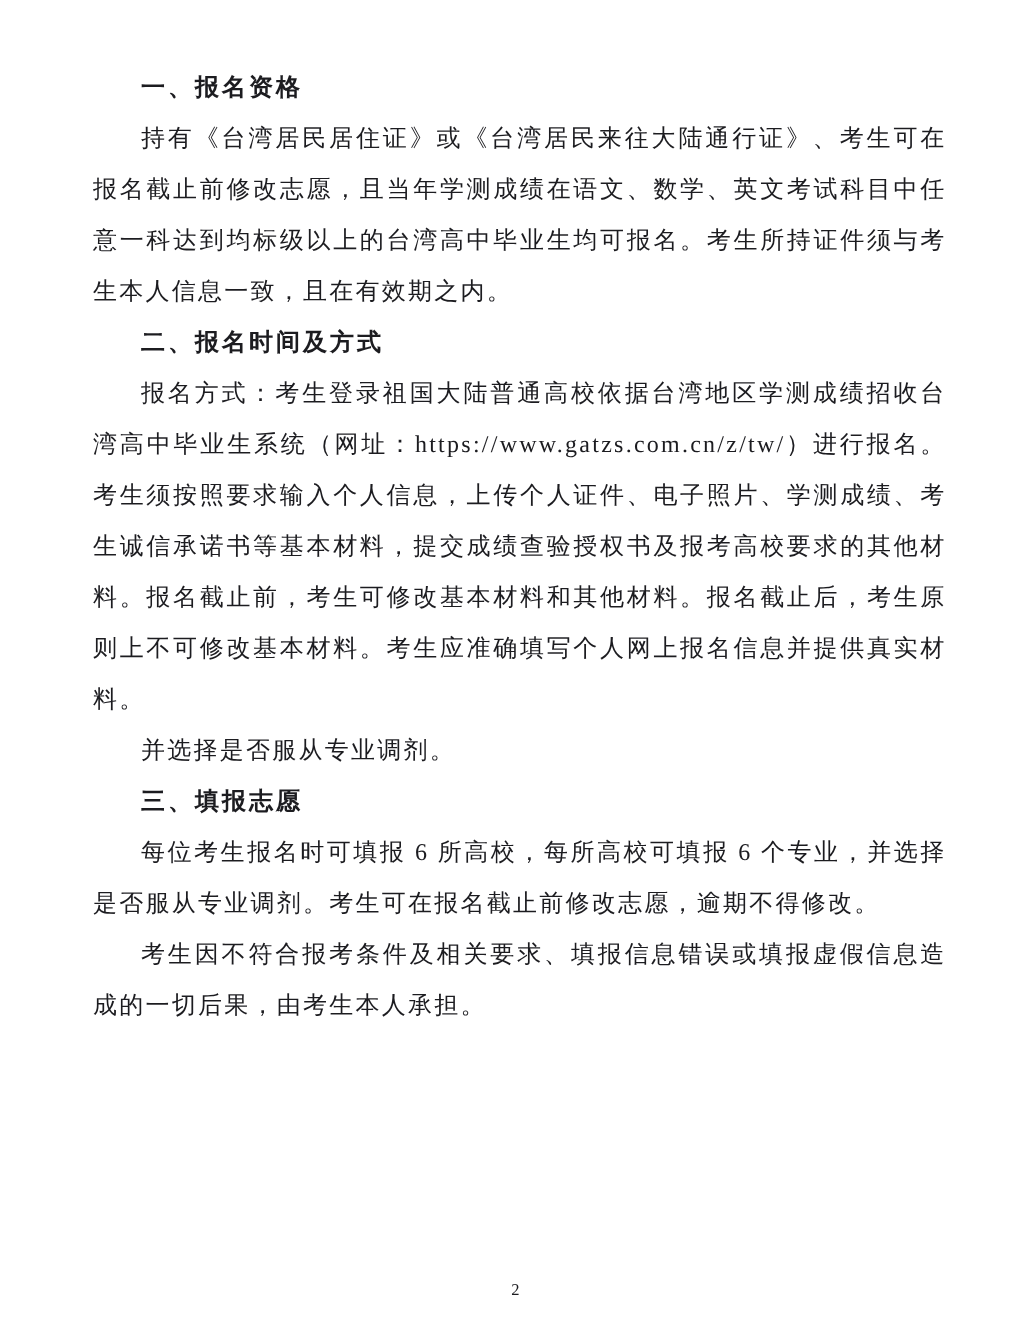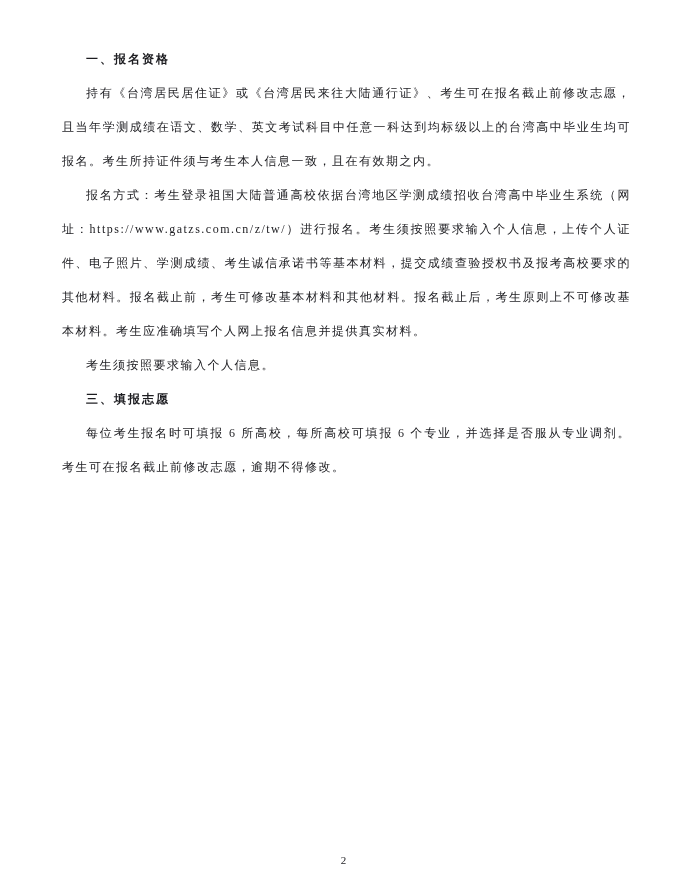--- a/index.html
+++ b/index.html
@@ -11,21 +11,21 @@
     position: relative;
     width: 687px;
     height: 896px;
     background: #ffffff;
     box-sizing: border-box;
     padding: 42px 56px 0 62px;
     font-family: "Liberation Serif", "DejaVu Serif", serif;
     overflow: hidden;
   }
   .block {
-    font-size: 12px;
+    font-size: 16px;
     line-height: 34px;
     color: #1c1c20;
     letter-spacing: 1.5px;
     text-align: justify;
     text-justify: inter-character;
     margin: 0;
   }
   .h {
     font-weight: 700;
     text-indent: 2em;
@@ -46,22 +46,24 @@
   }
 </style>
 </head>
 <body>
 
 <div class="page">
 
   <p class="block h">一、报名资格</p>
   <p class="block p">持有《台湾居民居住证》或《台湾居民来往大陆通行证》、考生可在报名截止前修改志愿，且当年学测成绩在语文、数学、英文考试科目中任意一科达到均标级以上的台湾高中毕业生均可报名。考生所持证件须与考生本人信息一致，且在有效期之内。</p>
 
+  <p class="block h">二、报名时间及方式</p>
   <p class="block p">报名方式：考生登录祖国大陆普通高校依据台湾地区学测成绩招收台湾高中毕业生系统（网址：https://www.gatzs.com.cn/z/tw/）进行报名。考生须按照要求输入个人信息，上传个人证件、电子照片、学测成绩、考生诚信承诺书等基本材料，提交成绩查验授权书及报考高校要求的其他材料。报名截止前，考生可修改基本材料和其他材料。报名截止后，考生原则上不可修改基本材料。考生应准确填写个人网上报名信息并提供真实材料。</p>
-  <p class="block p">考生须按照要求输入个人信息。</p>
+  <p class="block p">并选择是否服从专业调剂。</p>
 
   <p class="block h">三、填报志愿</p>
   <p class="block p">每位考生报名时可填报 6 所高校，每所高校可填报 6 个专业，并选择是否服从专业调剂。考生可在报名截止前修改志愿，逾期不得修改。</p>
+  <p class="block p">考生因不符合报考条件及相关要求、填报信息错误或填报虚假信息造成的一切后果，由考生本人承担。</p>
 
 
   <div class="footer">2</div>
 
 </div>
 
 </body></html>

